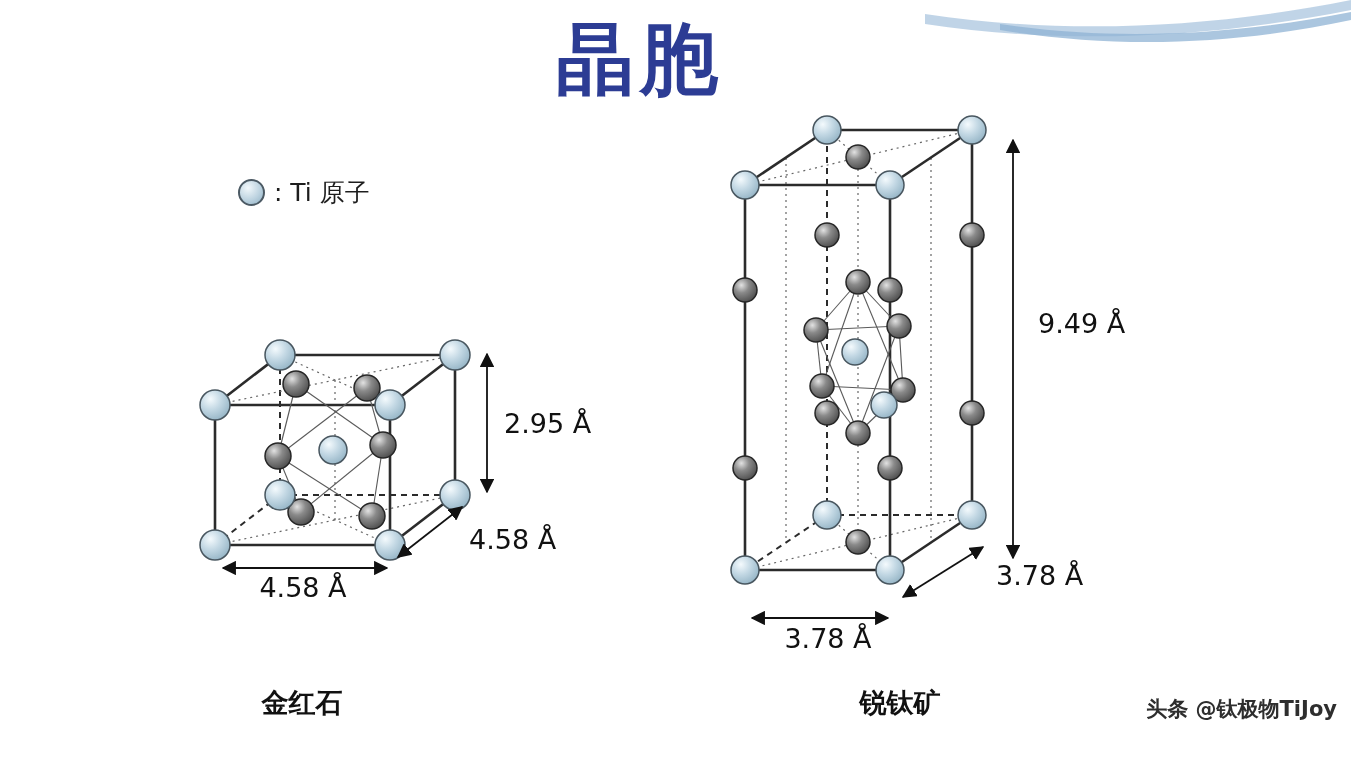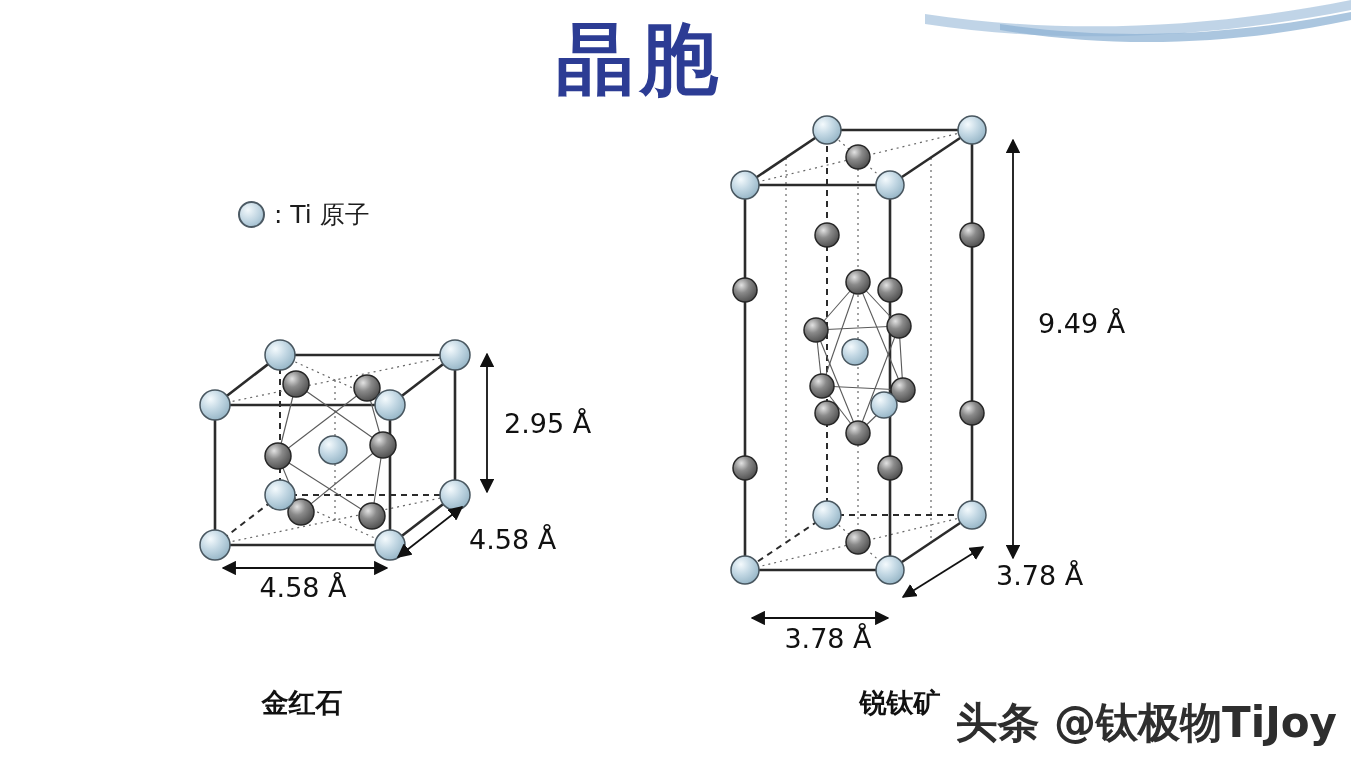--- a/index.html
+++ b/index.html
@@ -1,28 +1,28 @@
 <!DOCTYPE html>
 <html><head>
 <meta charset="utf-8">
 <style>
   html,body{margin:0;padding:0;background:#ffffff;}
   #page{position:relative;width:1351px;height:759px;background:#ffffff;overflow:hidden;
         font-family:"DejaVu Sans","Liberation Sans",sans-serif;}
   #title{position:absolute;left:500px;top:8px;width:280px;text-align:center;
          font-size:78px;font-weight:bold;color:#2c3c94;letter-spacing:6px;}
-  #legend{position:absolute;left:238px;top:198px;}
+  #legend{position:absolute;left:238px;top:176px;}
   .legend-row{display:flex;align-items:center;margin-bottom:14px;}
   .sphere{width:27px;height:27px;border-radius:50%;margin-right:9px;box-sizing:border-box;}
   .sphere.ti{background:radial-gradient(circle at 35% 30%, #f2f8fb, #bdd3e0 55%, #8fb0c4);
              border:2px solid #4c5a64;}
   .sphere.o{background:radial-gradient(circle at 35% 30%, #dedede, #818181 50%, #474747);
             border:2px solid #222;}
   .legend-label{font-size:25px;color:#1d1d1d;}
-  #watermark{position:absolute;right:14px;top:695px;font-size:42px;font-weight:bold;color:#2e2e2e;}
+  #watermark{position:absolute;right:14px;top:695px;font-size:21px;font-weight:bold;color:#2e2e2e;}
   svg text{font-family:"DejaVu Sans","Liberation Sans",sans-serif;}
   .dim{font-size:27px;fill:#111;}
   .cellname{font-size:27px;font-weight:bold;fill:#111;}
 </style>
 </head>
 <body>
 
 <div id="page">
 
   <div id="title">晶胞</div>

